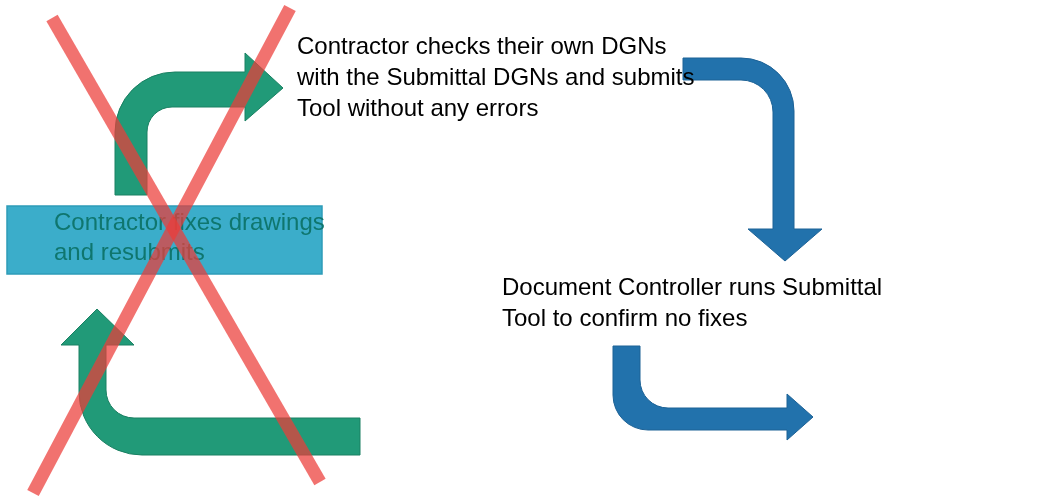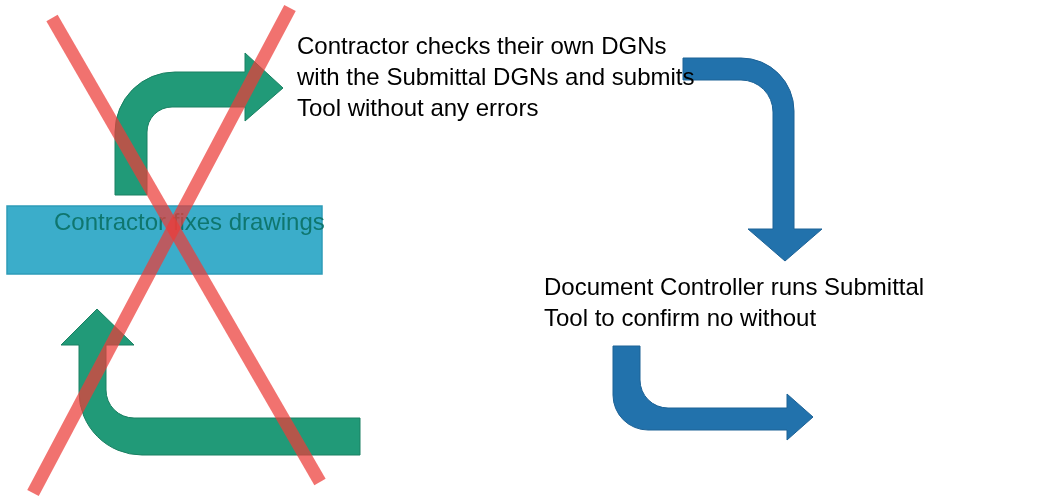--- a/index.html
+++ b/index.html
@@ -9,21 +9,21 @@
   }
   .layer{position:absolute;left:0;top:0;width:1051px;height:501px;}
   svg.layer{pointer-events:none;}
   .shape-green{stroke:#1a8062;stroke-width:1;}
   .shape-blue{stroke:#1d6296;stroke-width:1;}
   .fix-box-rect{stroke:#2e9cb8;stroke-width:1.5;}
   .cross-line{stroke-width:13;stroke-linecap:butt;opacity:0.72;}
   .txt{position:absolute;font-size:24px;line-height:31px;}
   .txt .ln{white-space:nowrap;}
   .step1{left:297px;top:30px;width:420px;}
-  .step2{left:544px;top:271px;width:430px;}
+  .step2{left:502px;top:271px;width:430px;}
   .step3{left:849px;top:402px;width:200px;font-size:23px;}
   .fix-label{left:18px;top:207px;width:300px;line-height:30px;color:#0f766e;margin-left:36px;}
 </style>
 </head>
 <body>
 
 <div class="stage">
 
   <svg class="layer" viewBox="0 0 1051 501">
 
@@ -39,25 +39,26 @@
   </svg>
 
   <div class="txt step1">
     <div class="ln">Contractor checks their own DGNs</div>
     <div class="ln">with the Submittal DGNs and submits</div>
     <div class="ln">Tool without any errors</div>
   </div>
 
   <div class="txt fix-label">
     <div class="ln">Contractor fixes drawings</div>
+    <div class="ln">and resubmits</div>
   </div>
 
   <div class="txt step2">
     <div class="ln">Document Controller runs Submittal</div>
-    <div class="ln">Tool to confirm no without</div>
+    <div class="ln">Tool to confirm no fixes</div>
   </div>
 
 
   <svg class="layer" viewBox="0 0 1051 501">
     <line class="cross-line" x1="52" y1="18" x2="320" y2="482" stroke="#ed3c39"></line>
     <line class="cross-line" x1="290" y1="8" x2="33" y2="493" stroke="#ed3c39"></line>
   </svg>
 
 </div>
 

